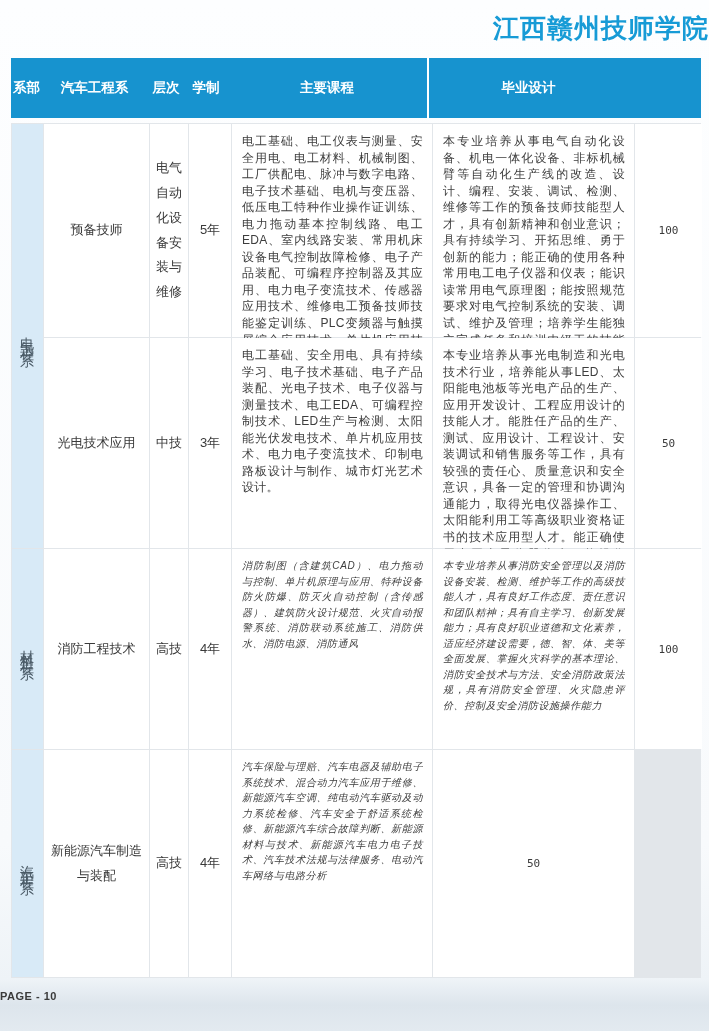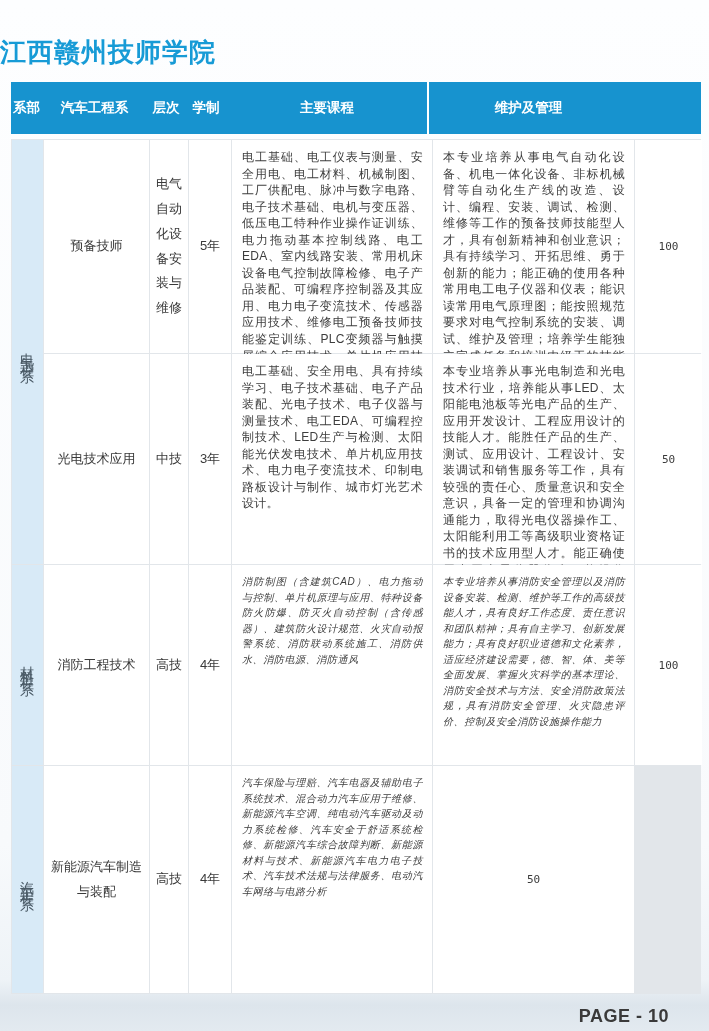--- a/index.html
+++ b/index.html
@@ -6,34 +6,33 @@
   html, body {
     width: 709px;
     font-family: "Liberation Sans", "DejaVu Sans", sans-serif;
   }
   body {
     height: 1031px;
     background: linear-gradient(180deg, #fdfeff 0%, #f8fafc 82%, #eef3f7 95%, #dde5ec 97.5%, #e3eaf0 100%);
     overflow: hidden;
   }
   .page-title {
-    text-align: left;
+    text-align: right;
     font-size: 26px;
     font-weight: 800;
     color: #179bd6;
     letter-spacing: 1px;
     padding: 11px 0 12px 0;
-    margin-top: 24px;
   }
   .tablewrap { margin: 0 8px 0 11px; }
   .thead {
     display: grid;
     grid-template-columns: 31px 105px 38px 42px 200px 201px 67px;
     background: #1793cf;
-    height: 52px;
+    height: 60px;
     margin-bottom: 5px;
   }
   .th {
     display: flex;
     align-items: center;
     justify-content: center;
     color: #ffffff;
     font-weight: 700;
     font-size: 13.5px;
     text-align: center;
@@ -89,42 +88,42 @@
   }
   .enroll {
     display: flex;
     align-items: center;
     justify-content: center;
     font-size: 11px;
     color: #3a3a3a;
     font-family: "DejaVu Sans Mono", "Liberation Mono", monospace;
   }
   .footer {
-    text-align: right;
-    padding: 12px 40px 0 0;
-    font-size: 18px;
+    text-align: left;
+    padding: 12px 22px 0 0;
+    font-size: 11px;
     font-weight: 700;
     color: #3a3a3a;
     letter-spacing: 0.5px;
   }
 </style>
 </head>
 <body>
 
 <div class="page-title">江西赣州技师学院</div>
 
 <div class="tablewrap">
 
   <div class="thead">
     <div class="th">系部</div>
     <div class="th">汽车工程系</div>
     <div class="th">层次</div>
     <div class="th">学制</div>
     <div class="th">主要课程</div>
-    <div class="th sep">维护及管理</div>
+    <div class="th sep">毕业设计</div>
   </div>
 
   <div class="tbody">
 
     <div class="cell dept span2">
       <span>电气工程系</span>
     </div>
 
     <div class="cell mid">预备技师</div>
     <div class="cell mid">电气自动化设备安装与维修</div>

